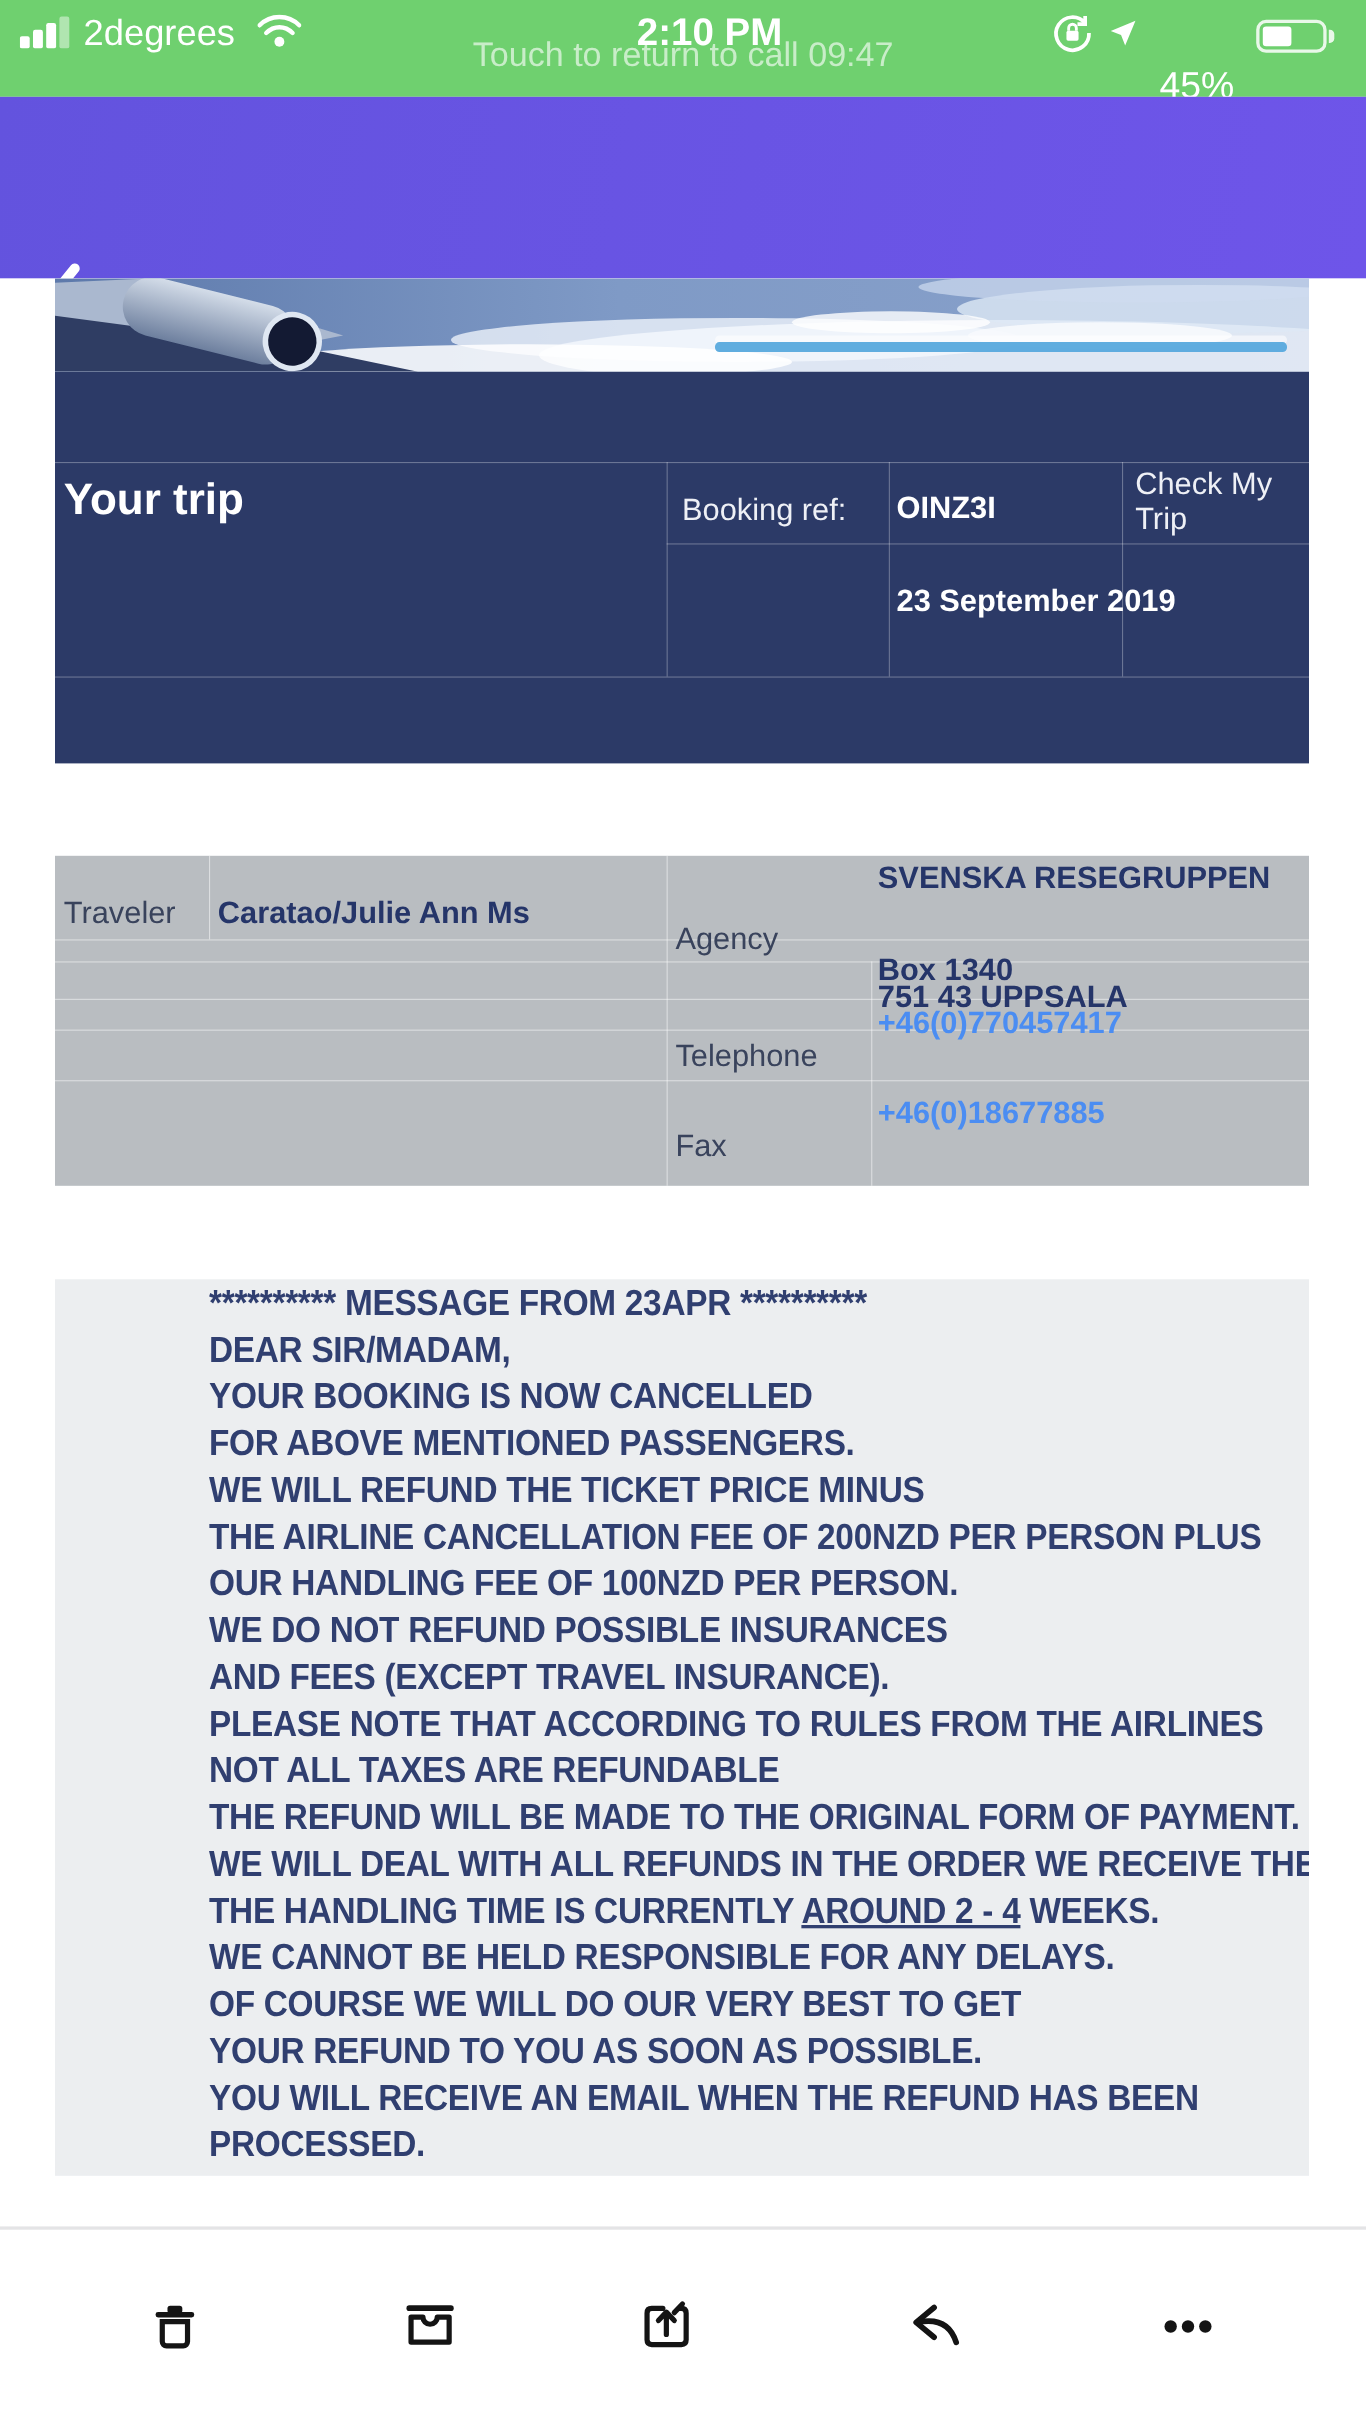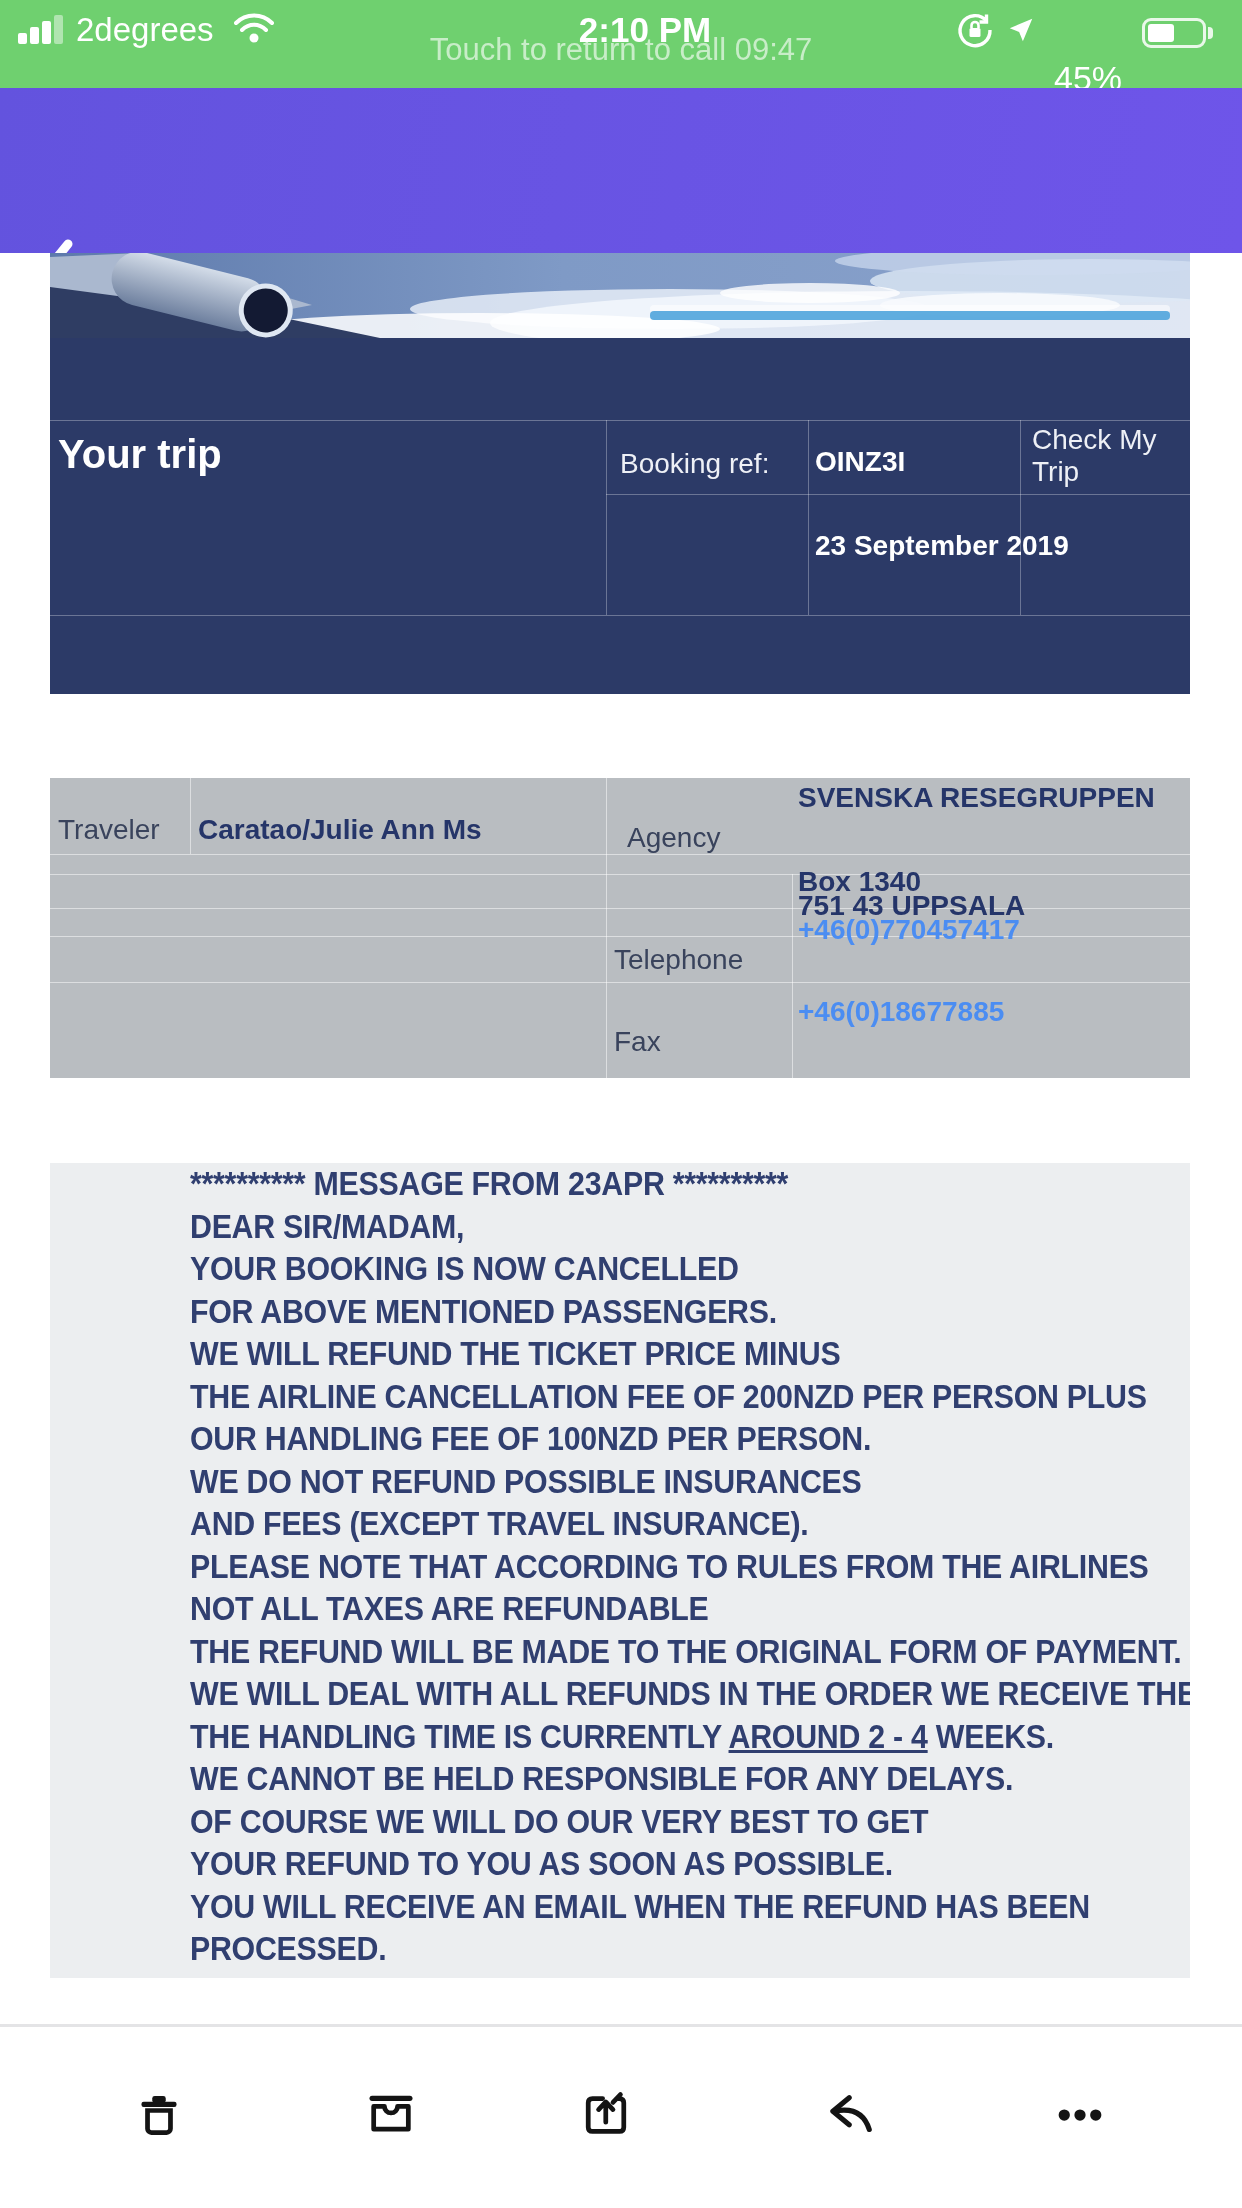--- a/index.html
+++ b/index.html
@@ -160,21 +160,21 @@
     <div class="abs gline" style="left:0;top:158px;width:1140px;height:1px;"></div>
     <div class="abs gline" style="left:0;top:204px;width:1140px;height:1px;"></div>
     <div class="abs gline" style="left:140px;top:0;width:1px;height:76px;"></div>
     <div class="abs gline" style="left:556px;top:0;width:1px;height:300px;"></div>
     <div class="abs gline" style="left:742px;top:96px;width:1px;height:204px;"></div>
 
     <div class="abs c-label" style="left:8px;top:36px;">Traveler</div>
     <div class="abs c-value" style="left:148px;top:36px;">Caratao/Julie Ann Ms</div>
 
     <div class="abs c-value" style="left:748px;top:4px;">SVENSKA RESEGRUPPEN</div>
-    <div class="abs c-label" style="left:564px;top:44px;margin-left:13px;">Agency</div>
+    <div class="abs c-label" style="left:564px;top:60px;">Agency</div>
 
     <div class="abs c-value" style="left:748px;top:88px;">Box 1340</div>
     <div class="abs c-value" style="left:748px;top:112px;">751 43 UPPSALA</div>
 
     <div class="abs c-link" style="left:748px;top:136px;">+46(0)770457417</div>
     <div class="abs c-label" style="left:564px;top:166px;">Telephone</div>
 
     <div class="abs c-link" style="left:748px;top:218px;">+46(0)18677885</div>
     <div class="abs c-label" style="left:564px;top:248px;text-align:center;">Fax</div>
   </div>

